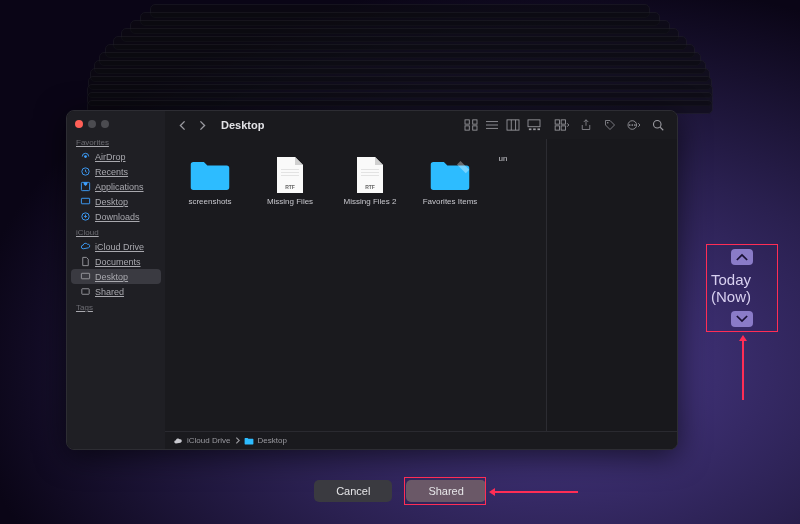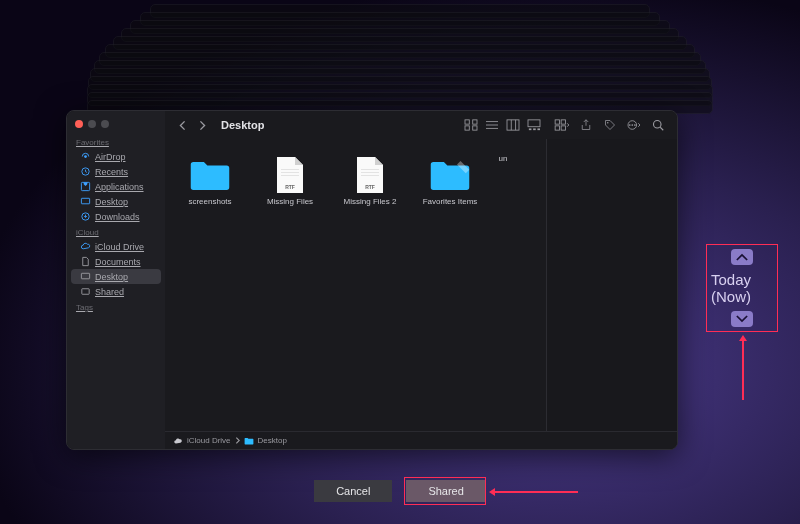--- a/index.html
+++ b/index.html
@@ -30,21 +30,21 @@
 .file .thumb { width:42px; height:40px; display:flex; align-items:center; justify-content:center; }
 .file .label { font-size:8px; color:#c8c8ce; text-align:center; line-height:1.1; }
 .divider { width:1px; background:#2c2c32; }
 .preview { width:130px; background:#18181c; }
 .pathbar { height:18px; display:flex; align-items:center; padding:0 8px; gap:4px; font-size:8px; color:#9a9aa0; border-top:1px solid #2a2a30; }
 .folder-svg { fill:#2dbcff; }
 .doc-svg { fill:#fafafa; }
 .tag-rtf { font-size:5px; fill:#666; font-weight:700; }
 .stripes { fill:#c0c0c0; opacity:.4; }
 .bottom-bar { position:absolute; left:0; right:0; bottom:22px; display:flex; justify-content:center; gap:14px; }
-.btn { font-size:11px; padding:5px 22px; border-radius:0; border:none; cursor:default; color:#e6e6e8; background:#3a3a40; }
+.btn { font-size:11px; padding:5px 22px; border-radius:5px; border:none; cursor:default; color:#e6e6e8; background:#3a3a40; }
 .btn.restore { background:#6a5867; }
 .time-nav { position:absolute; right:22px; top:244px; width:72px; height:88px; border:1.5px solid #ff2d55; display:flex; flex-direction:column; align-items:center; justify-content:center; gap:6px; padding:4px; }
 .tn-btn { width:22px; height:20px; border-radius:4px; background:#8a7bc8; display:flex; align-items:center; justify-content:center; color:#1a1035; }
 .tn-label { font-size:15px; color:#d8d0f0; }
 .arrow-up { position:absolute; right:56px; top:340px; width:2px; height:60px; background:#ff2d55; }
 .arrow-up:before { content:''; position:absolute; top:-5px; left:-3px; border-left:4px solid transparent; border-right:4px solid transparent; border-bottom:6px solid #ff2d55; }
 .restore-box { position:absolute; left:404px; bottom:19px; width:82px; height:28px; border:1.5px solid #ff2d55; pointer-events:none; }
 .arrow-left { position:absolute; left:494px; bottom:31px; width:84px; height:2px; background:#ff2d55; }
 .arrow-left:before { content:''; position:absolute; left:-5px; top:-3px; border-top:4px solid transparent; border-bottom:4px solid transparent; border-right:6px solid #ff2d55; }
 svg { display:block; }

